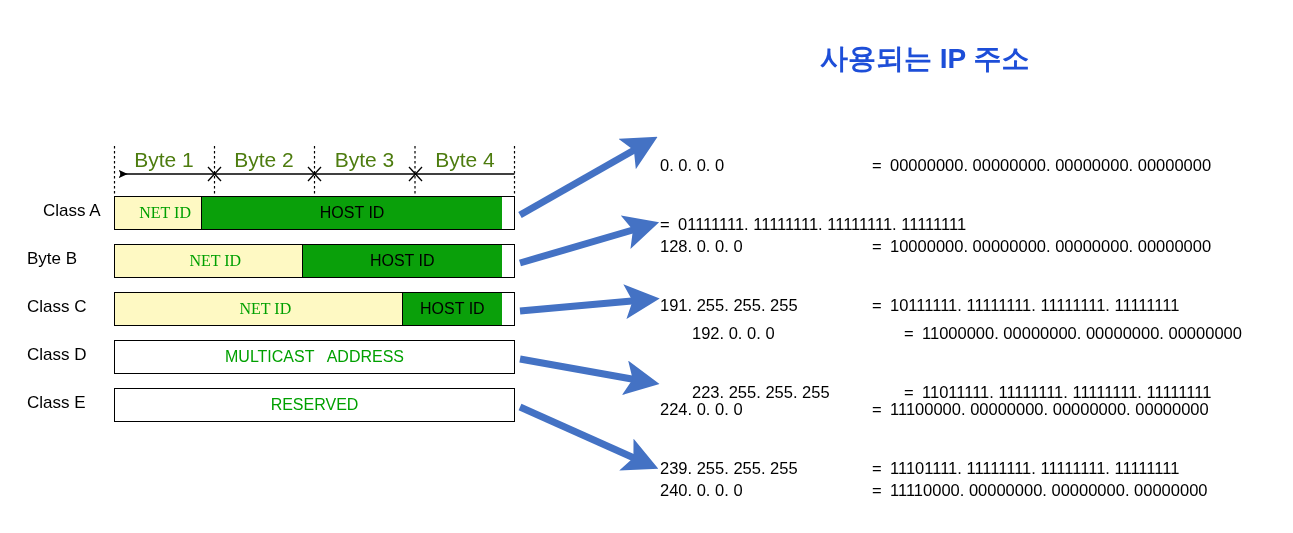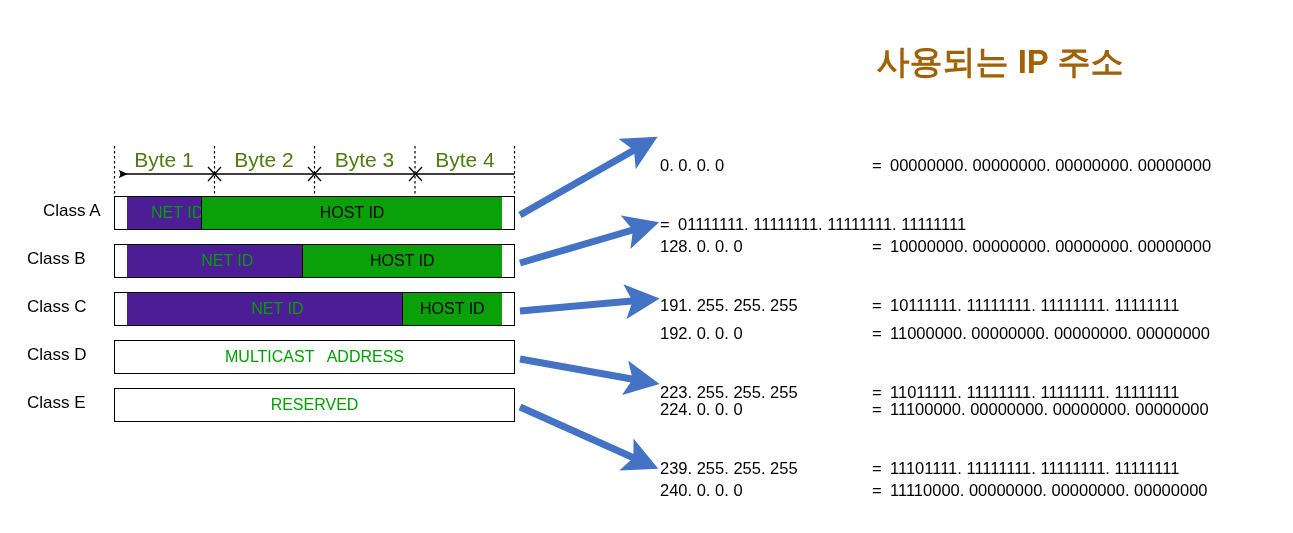--- a/index.html
+++ b/index.html
@@ -26,24 +26,24 @@
     width: 1293px;
     height: 533px;
   }
 
   
   .title {
     position: absolute;
     left: 820px;
     top: 40px;
     width: 360px;
-    text-align: center;
-    font-size: 33px;
+    text-align: left;
+    font-size: 28px;
     font-weight: bold;
-    color: #a16207;
+    color: #1d4ed8;
     white-space: nowrap;
   }
 
   
   .byte-label {
     position: absolute;
     top: 148px;
     width: 100px;
     text-align: center;
     font-size: 21px;
@@ -73,23 +73,24 @@
     position: absolute;
     top: 0;
     bottom: 0;
     display: flex;
     align-items: center;
     justify-content: center;
     font-size: 16px;
     white-space: pre;
   }
   .seg-net {
-    left: 12px;
-    background: #4c1d95;
+    left: 0;
+    background: #fef9c3;
     color: #00A000;
+    font-family: Liberation Serif, serif;
   }
   .seg-host {
     right: 12px;
     background: #0AA00A;
     color: #000000;
     border-left: 1.5px solid #000000;
     box-sizing: border-box;
   }
   .seg-full {
     left: 0;
@@ -172,21 +173,21 @@
   <div class="byte-label" style="left:214px;">Byte 2</div>
   <div class="byte-label" style="left:314.5px;">Byte 3</div>
   <div class="byte-label" style="left:415px;">Byte 4</div>
 
   <div class="class-label" style="top:201px;margin-left:16px;">Class A</div>
   <div class="bar" style="top:196px;">
     <div class="seg seg-net" style="width:100.25px;">NET ID</div>
     <div class="seg seg-host" style="width:300.75px;">HOST ID</div>
   </div>
 
-  <div class="class-label" style="top:249px;">Class B</div>
+  <div class="class-label" style="top:249px;">Byte B</div>
   <div class="bar" style="top:244px;">
     <div class="seg seg-net" style="width:200.5px;">NET ID</div>
     <div class="seg seg-host" style="width:200.5px;">HOST ID</div>
   </div>
 
   <div class="class-label" style="top:297px;">Class C</div>
   <div class="bar" style="top:292px;">
     <div class="seg seg-net" style="width:300.75px;">NET ID</div>
     <div class="seg seg-host" style="width:100.25px;">HOST ID</div>
   </div>
@@ -219,21 +220,21 @@
       <span class="eq">=</span>
       <span class="bin">10000000. 00000000. 00000000. 00000000</span>
     </div>
     <div class="range-row">
       <span class="dec">191. 255. 255. 255</span>
       <span class="eq">=</span>
       <span class="bin">10111111. 11111111. 11111111. 11111111</span>
     </div>
   </div>
 
-  <div class="range-block" style="top:286px;">
+  <div class="range-block" style="top:286px;margin-left:32px;">
     <div class="range-row">
       <span class="dec">192. 0. 0. 0</span>
       <span class="eq">=</span>
       <span class="bin">11000000. 00000000. 00000000. 00000000</span>
     </div>
     <div class="range-row">
       <span class="dec">223. 255. 255. 255</span>
       <span class="eq">=</span>
       <span class="bin">11011111. 11111111. 11111111. 11111111</span>
     </div>

